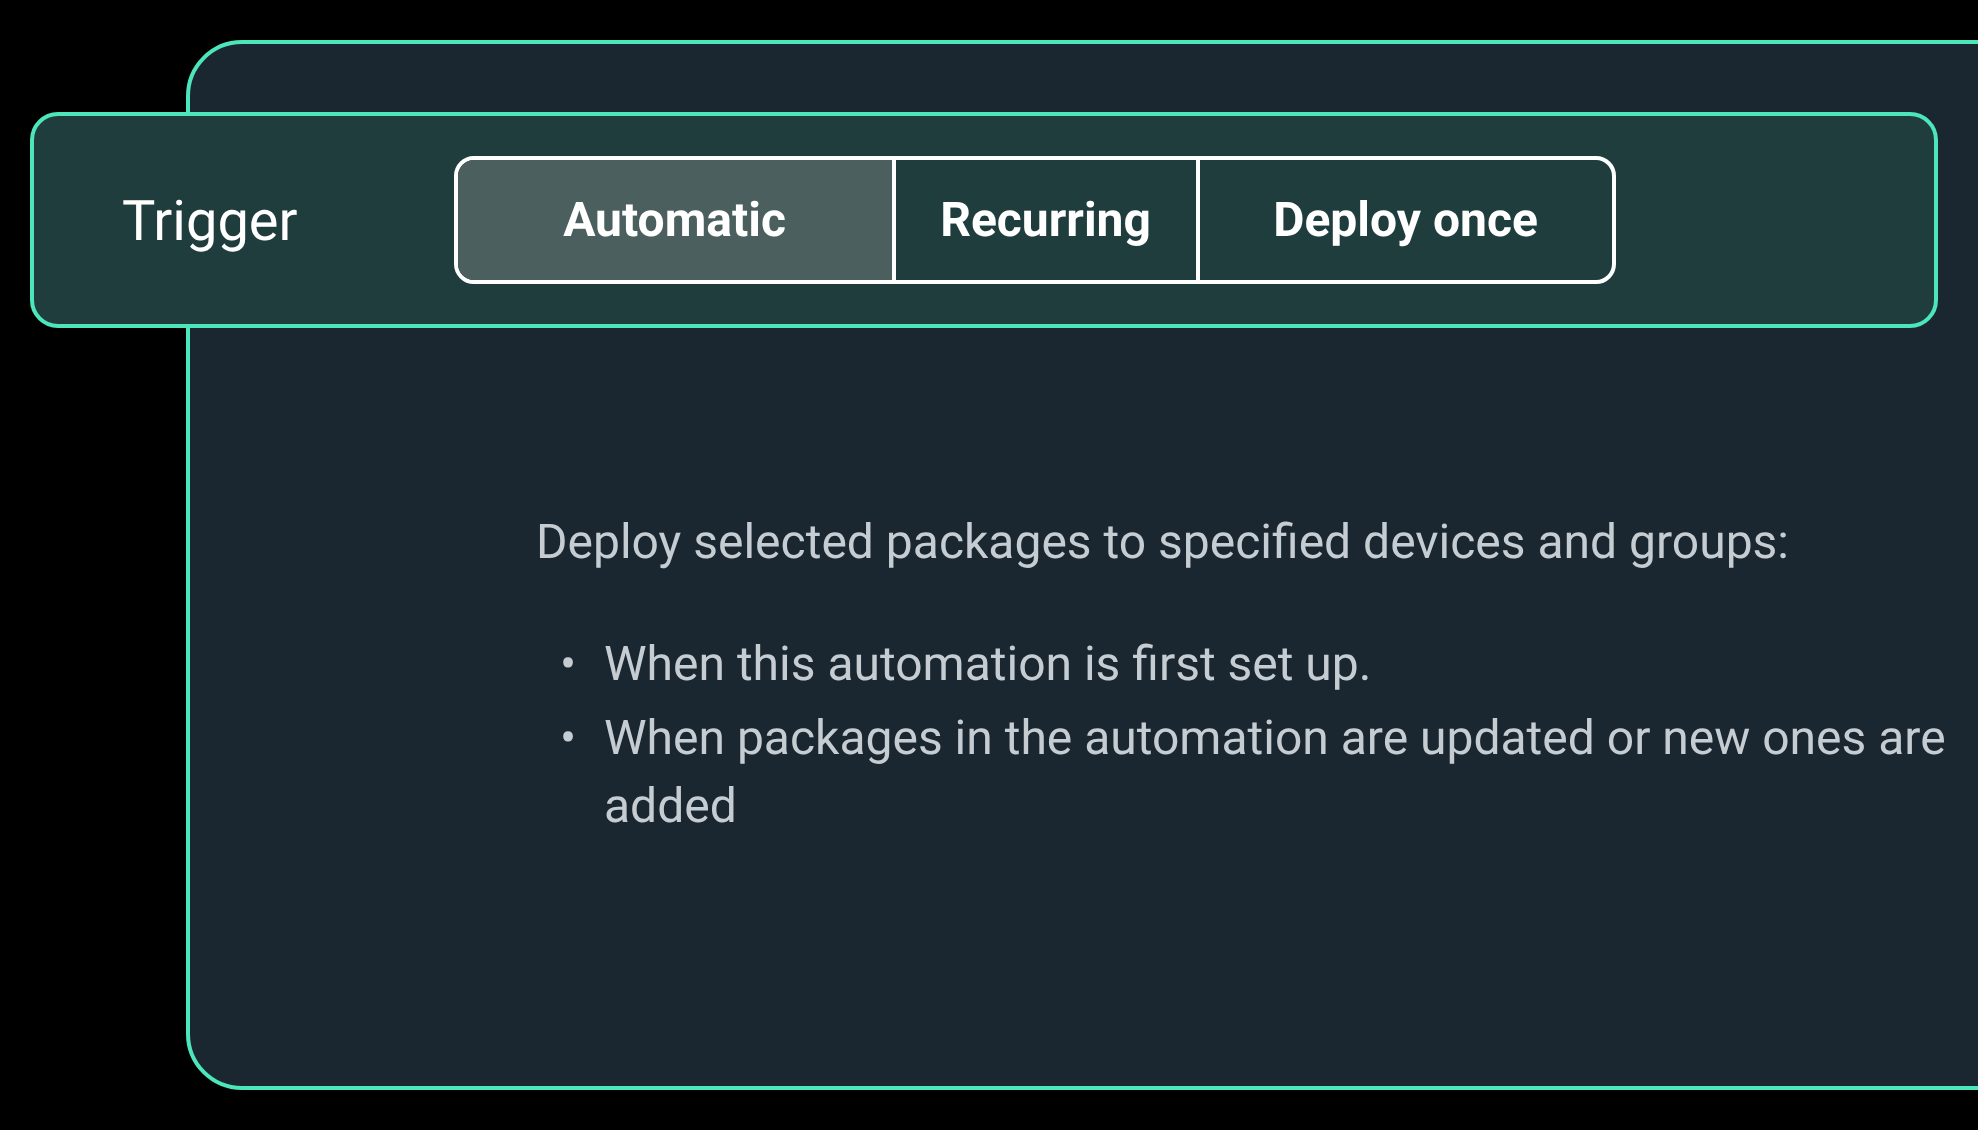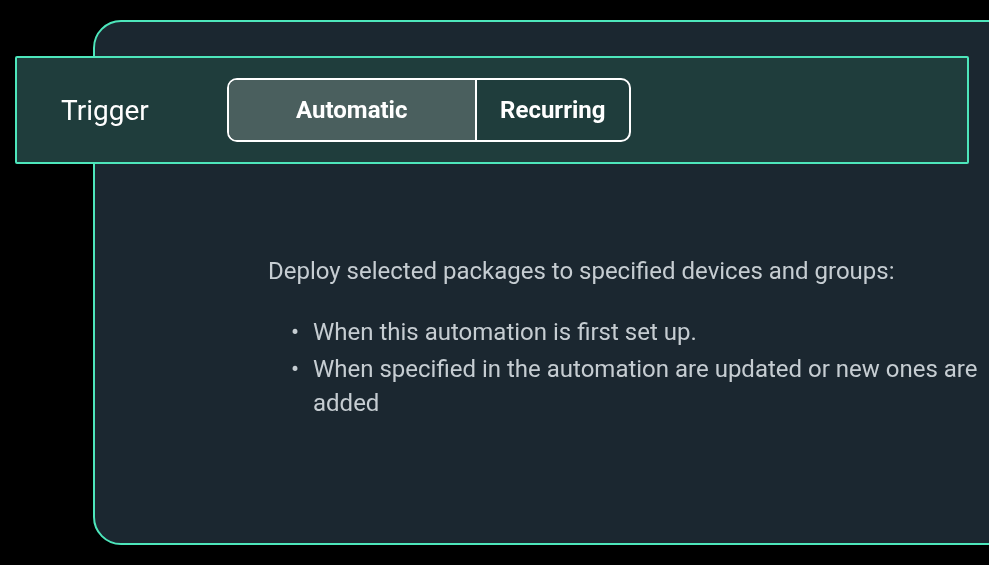--- a/index.html
+++ b/index.html
@@ -29,21 +29,21 @@
     }
     
     .trigger-bar {
       position: absolute;
       top: 56px;
       left: 15px;
       width: 954px;
       height: 108px;
       background: #1f3d3c;
       border: 2px solid #4de6bb;
-      border-radius: 2px;
+      border-radius: 14px;
       display: flex;
       align-items: center;
       padding: 0 30px 0 44px;
     }
     
     .trigger-label {
       color: #ffffff;
       font-size: 28px;
       font-weight: 400;
       margin-right: 78px;
@@ -68,21 +68,21 @@
     
     .segment:last-child {
       border-right: none;
     }
     
     .segment.active {
       background: #4a5f5e;
     }
     
     .segment-1 {
-      width: 248px;
+      width: 219px;
     }
     
     .segment-2 {
       width: 152px;
     }
     
     .segment-3 {
       width: 206px;
     }
     
@@ -102,43 +102,43 @@
     
     .description-list {
       list-style: none;
       padding-left: 30px;
     }
     
     .description-list li {
       position: relative;
       padding-left: 4px;
       margin-bottom: 2px;
-      margin-left: 11px;
     }
     
     .description-list li::before {
       content: "•";
       position: absolute;
       left: -18px;
       color: #c6cdd2;
     }
   </style>
 </head>
 <body>
 
 <div class="card">
 
   <div class="description">
     <p class="description-intro">Deploy selected packages to specified devices and groups:</p>
     <ul class="description-list">
       <li>When this automation is first set up.</li>
-      <li>When specified in the automation are updated or new ones are added</li>
+      <li>When packages in the automation are updated or new ones are added</li>
     </ul>
   </div>
 </div>
 
 <div class="trigger-bar">
   <span class="trigger-label">Trigger</span>
   <div class="segmented-control">
     <div class="segment segment-1 active">Automatic</div>
     <div class="segment segment-2">Recurring</div>
+    <div class="segment segment-3">Deploy once</div>
   </div>
 </div>
 
 </body></html>

